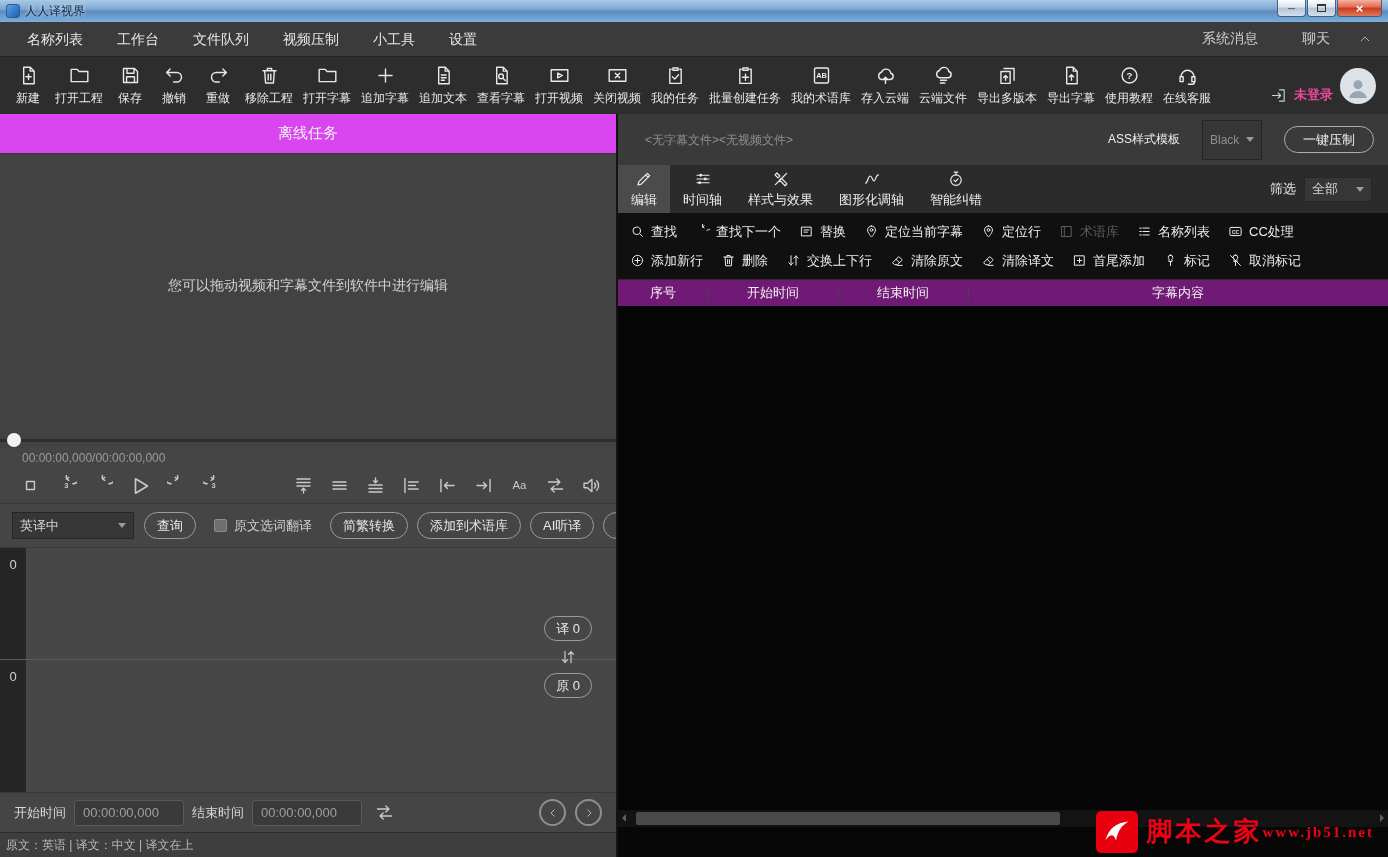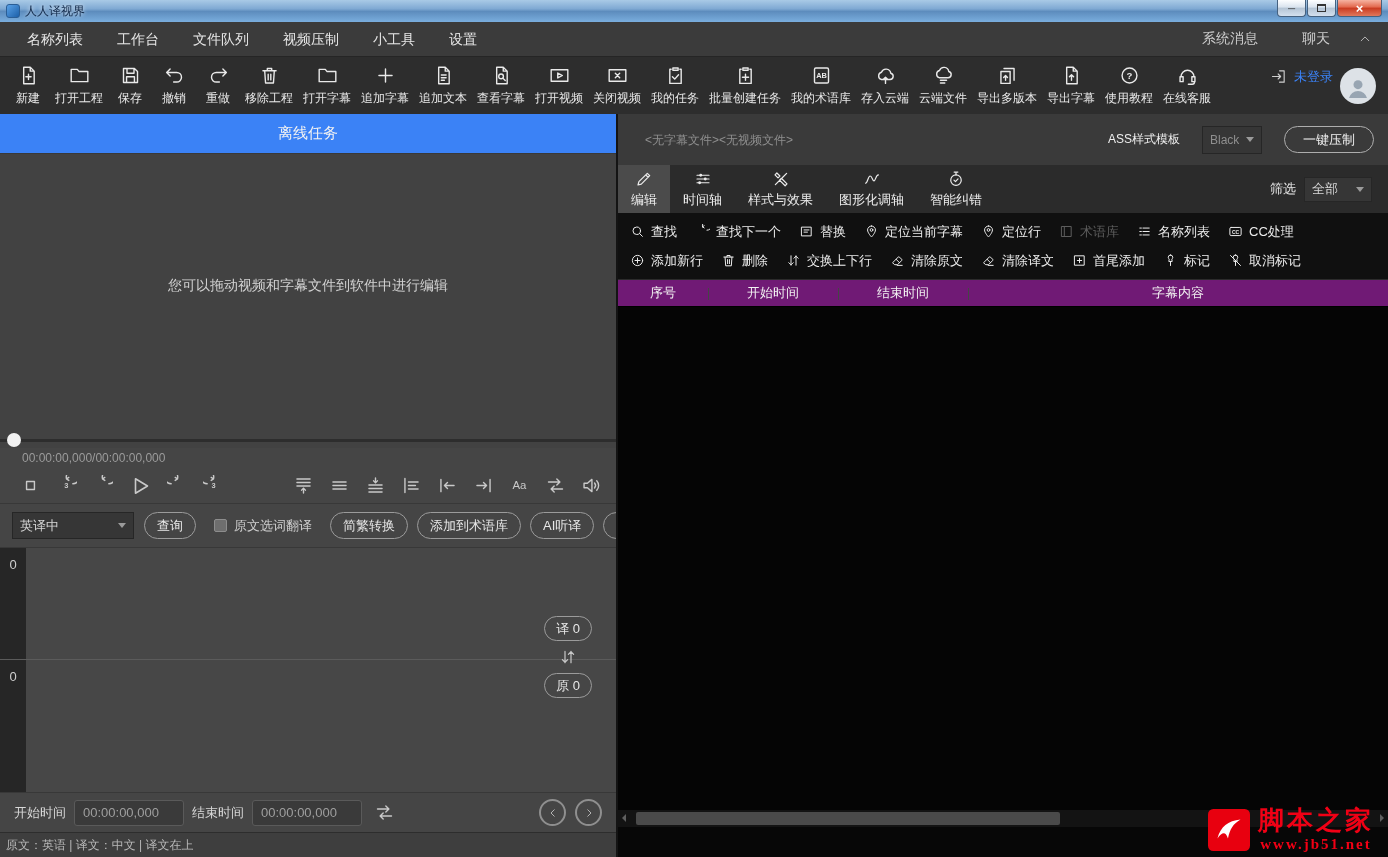--- a/index.html
+++ b/index.html
@@ -31,32 +31,32 @@
   .menu-link { padding:0 22px; white-space:nowrap; }
   .collapse-btn { width:26px; display:flex; justify-content:center; color:#bdbdbd; }
   .collapse-btn svg { width:14px; height:14px; }
 
   
   .toolbar { height:58px; background:#2d2d2d; border-top:1px solid #252525; display:flex; align-items:center; padding:0 6px; flex:none; }
   .tb-items { display:flex; flex:1; overflow:hidden; }
   .tb-btn { display:flex; flex-direction:column; align-items:center; justify-content:center; height:56px; padding:0 5px; min-width:44px; color:#e9e9e9; flex:none; }
   .tb-ic { width:21px; height:21px; }
   .tb-lbl { font-size:12px; margin-top:4px; white-space:nowrap; }
-  .login-area { flex:none; display:flex; align-items:flex-start; gap:7px; color:#3b82f6; font-size:13px; padding:0 6px 0 14px; }
+  .login-area { flex:none; display:flex; align-items:flex-end; gap:7px; color:#ec4899; font-size:13px; padding:0 6px 0 14px;font-weight:bold; }
   .login-ic { width:17px; height:17px; color:#cfcfcf; }
   .avatar { width:36px; height:36px; border-radius:50%; background:#dde2e7; display:flex; align-items:center; justify-content:center; color:#98a5b2; overflow:hidden; }
   .avatar svg { width:30px; height:30px; margin-top:4px; }
 
   
   .content { display:flex; flex:1; min-height:0; }
   .left-panel { width:618px; flex:none; background:#454545; display:flex; flex-direction:column; border-right:2px solid #141414; }
   .right-panel { flex:1; min-width:0; background:#070707; display:flex; flex-direction:column; position:relative; }
 
   
-  .offline-header { height:40px; flex:none; background:#3b82f6; border-bottom:1px solid #393939;
+  .offline-header { height:40px; flex:none; background:#d946ef; border-bottom:1px solid #393939;
     color:#f2f2f2; font-size:15px; display:flex; align-items:center; justify-content:center; }
   .drop-area { height:278px; flex:none; background:#424242; display:flex; flex-direction:column; align-items:center; padding-top:108px; }
   .open-btn { width:188px; height:44px; background:#1d84e0; border-radius:4px; color:#fff; font-size:16px;
     display:flex; align-items:center; justify-content:center; gap:10px; }
   .open-btn svg { width:22px; height:22px; }
   .drop-hint { margin-top:15px; color:#d2d2d2; font-size:14px; }
 
   .slider-row { height:16px; flex:none; background:#424242; position:relative; }
   .slider-track { position:absolute; left:0; right:0; top:7px; height:3px; background:#2d2d2d; }
   .slider-handle { position:absolute; left:7px; top:1px; width:14px; height:14px; border-radius:50%; background:#f2f2f2; }
@@ -104,21 +104,21 @@
   .nav-circle svg { width:12px; height:12px; }
 
   .left-status { height:25px; flex:none; background:#3e3e3e; border-top:1px solid #2d2d2d; color:#b9b9b9; font-size:12px;
     display:flex; align-items:center; padding-left:6px; }
 
   
   .file-header { height:51px; flex:none; background:#3a3a3a; display:flex; align-items:center; padding:0 14px 0 27px; }
   .file-names { display:flex; flex-direction:row; line-height:22px; font-size:12px; color:#8f8f8f; }
   .fh-right { margin-left:auto; display:flex; align-items:center; gap:22px; }
   .ass-label { color:#eeeeee; font-size:12px; }
-  .ass-sel { width:60px; height:28px; color:#8f8f8f; font-size:12px; }
+  .ass-sel { width:60px; height:40px; color:#8f8f8f; font-size:12px; }
   .compress-btn { height:27px; padding:0 18px; border:1px solid #aeaeae; border-radius:14px; color:#f0f0f0; font-size:13px;
     display:flex; align-items:center; background:transparent; }
 
   .tab-bar { height:48px; flex:none; background:#2b2b2b; display:flex; align-items:stretch; }
   .tabs { display:flex; }
   .tab { display:flex; flex-direction:column; align-items:center; justify-content:center; gap:3px; padding:0 13px;
     color:#ececec; font-size:13px; white-space:nowrap; }
   .tab.active { background:#4b4b4b; }
   .tab-ic { width:18px; height:18px; }
   .filter { margin-left:auto; display:flex; align-items:center; gap:8px; padding-right:16px; color:#e8e8e8; font-size:13px; }
@@ -139,21 +139,21 @@
   .table-body { flex:1; min-height:0; background:#050505; }
   .h-scroll { height:17px; flex:none; background:#131313; position:relative; }
   .sb-arrow { position:absolute; top:4px; width:0; height:0; border:4.5px solid transparent; }
   .sb-arrow.left { left:4px; border-right-color:#5f5f5f; border-left:none; }
   .sb-arrow.right { right:4px; border-left-color:#5f5f5f; border-right:none; }
   .sb-thumb { position:absolute; left:18px; top:2px; width:424px; height:13px; background:#4a4a4a; border-radius:2px; }
   .bottom-strip { height:30px; flex:none; background:#070707; }
 
   .watermark { position:absolute; right:14px; bottom:4px; display:flex; align-items:center; gap:8px; z-index:5; }
   .wm-seal { width:42px; height:42px; flex:none; }
-  .wm-text { display:flex; flex-direction:column; align-items:center; color:#f10015; font-weight:bold;
+  .wm-text { display:flex; flex-direction:row; align-items:center; color:#f10015; font-weight:bold;
     font-family:"Liberation Serif","DejaVu Serif",serif; }
   .wm-name { font-size:26px; letter-spacing:3px; line-height:28px; }
   .wm-url { font-size:15px; letter-spacing:2px; line-height:18px; }
 </style>
 </head>
 <body>
 
 <svg width="0" height="0" style="position:absolute" aria-hidden="true">
 <defs>
   <symbol id="i-doc-plus" viewBox="0 0 24 24">

